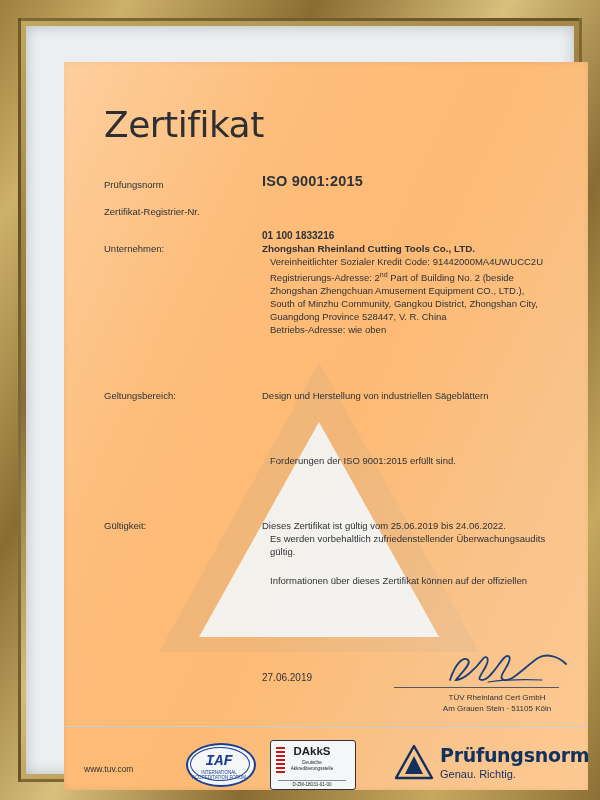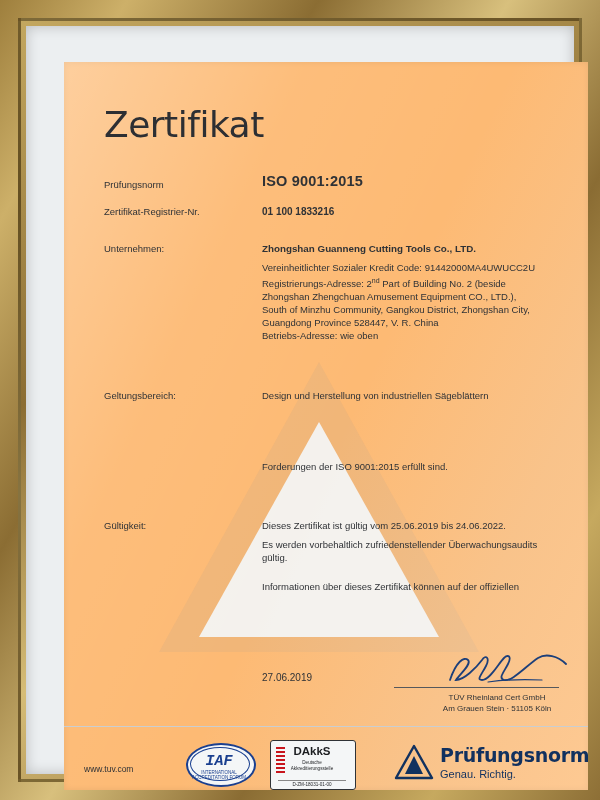--- a/index.html
+++ b/index.html
@@ -98,31 +98,30 @@
   }
   .val {
     position: absolute;
     left: 158px; top: 0;
     width: 300px;
     font-size: 9.5px;
     color: #2f3236;
     line-height: 13px;
   }
   .val.big { font-size: 14.5px; font-weight: bold; letter-spacing: 0.2px; top: -3px;}
-  .val.bold { font-weight: bold; font-size: 10px; }
+  .val.bold { font-weight: bold; font-size: 10px; margin-top: 24px; }
   .val.semi { font-weight: bold; font-size: 9.8px; }
 
   .para {
     position: absolute;
-    left: 198px;
+    left: 206px;
     width: 300px;
     font-size: 9.5px;
     line-height: 13px;
     color: #2f3236;
-    margin-top: 6px;
   }
 
   
   .date { position: absolute; left: 198px; top: 610px; font-size: 10px; color: #2f3236; }
   .sig {
     position: absolute;
     left: 378px; top: 588px;
     width: 130px; height: 40px;
   }
   .sigline {
@@ -256,21 +255,21 @@
           <div class="val big">ISO 9001:2015</div>
         </div>
 
         <div class="row" style="top:143px;">
           <div class="lbl">Zertifikat-Registrier-Nr.</div>
           <div class="val bold">01 100 1833216</div>
         </div>
 
         <div class="row" style="top:180px;">
           <div class="lbl">Unternehmen:</div>
-          <div class="val semi">Zhongshan Guanneng Cutting Tools Co., LTD.</div>
+          <div class="val semi">Zhongshan Rheinland Cutting Tools Co., LTD.</div>
         </div>
         <div class="para" style="top:193px;">
           <div>Vereinheitlichter Sozialer Kredit Code: 91442000MA4UWUCC2U</div>
           <div>Registrierungs-Adresse: 2<span class="sup">nd</span> Part of Building No. 2 (beside</div>
           <div>Zhongshan Zhengchuan Amusement Equipment CO., LTD.),</div>
           <div>South of Minzhu Community, Gangkou District, Zhongshan City,</div>
           <div>Guangdong Province 528447, V. R. China</div>
           <div>Betriebs-Adresse: wie oben</div>
         </div>
 

